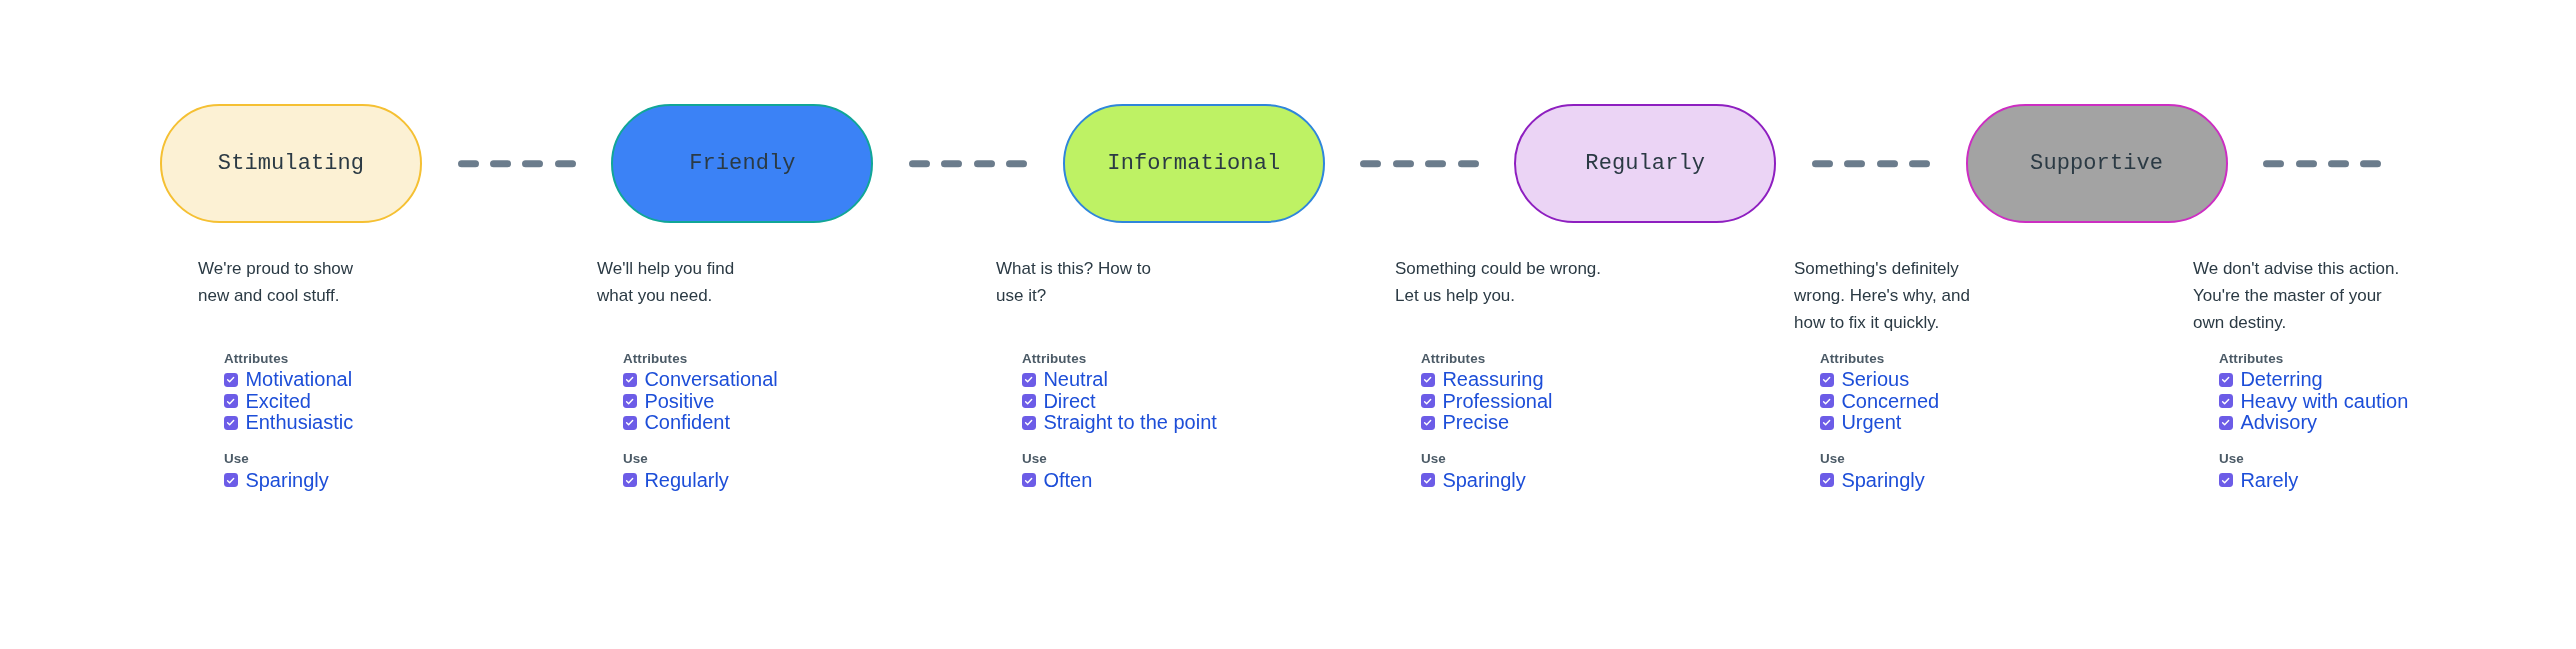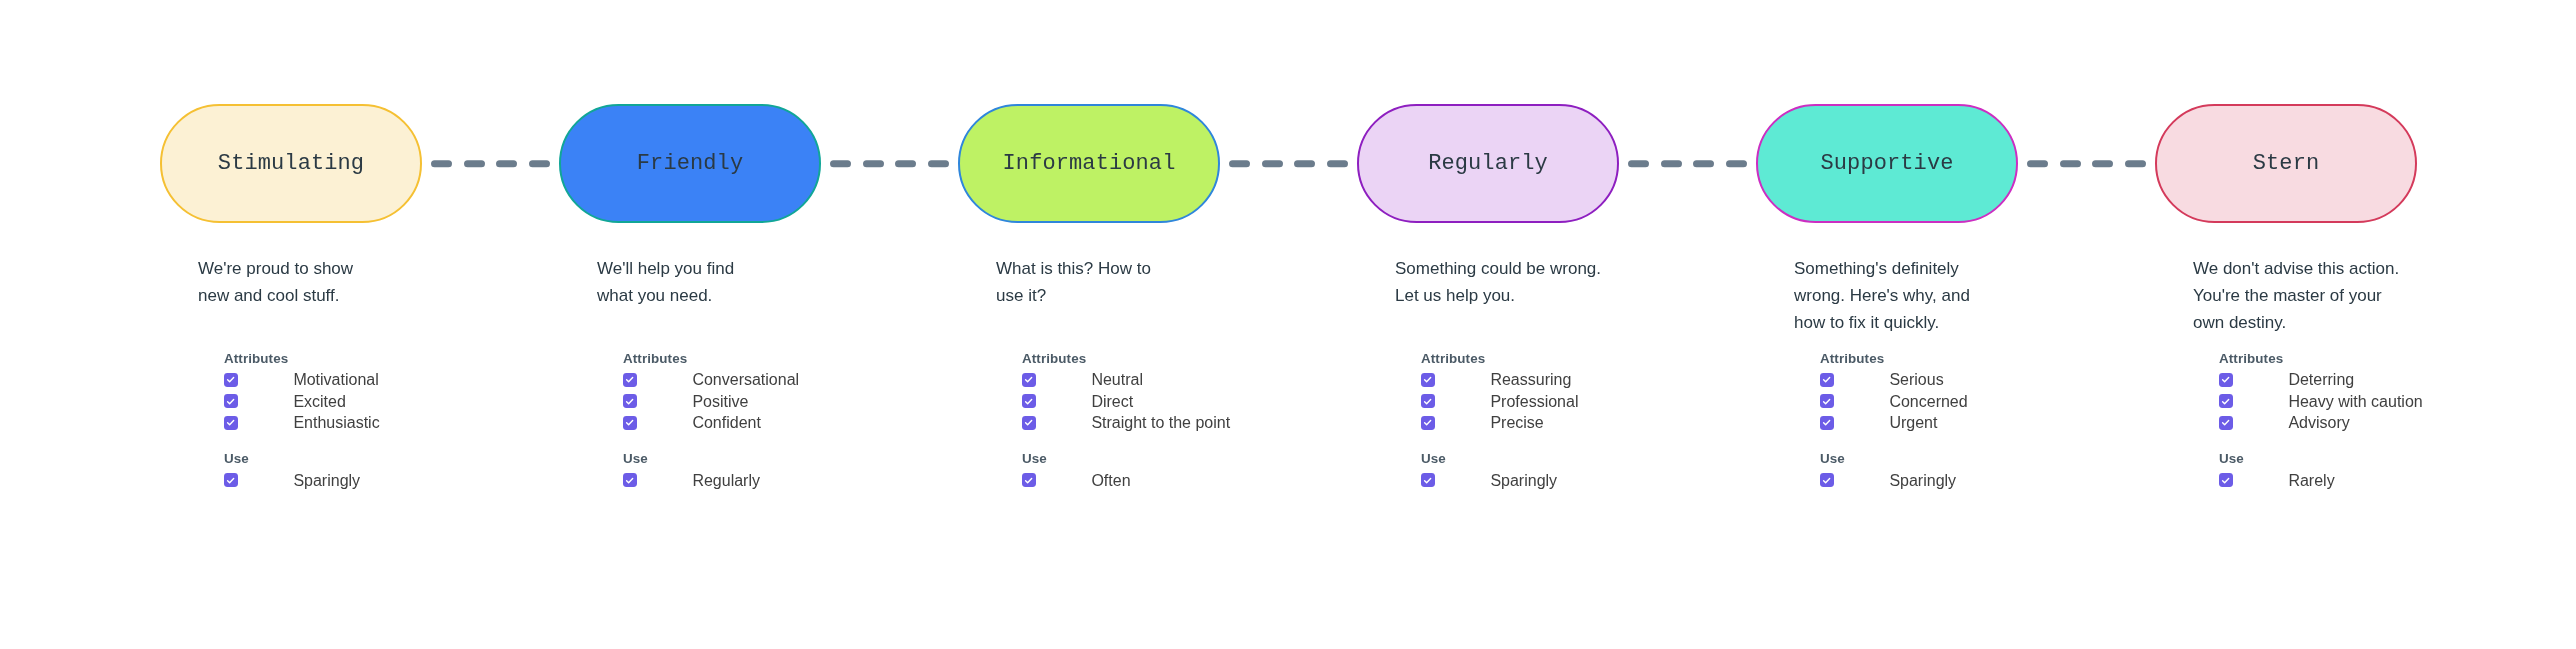--- a/index.html
+++ b/index.html
@@ -133,25 +133,24 @@
     background: #6c5ce7;
     display: flex;
     align-items: center;
     justify-content: center;
   }
   .checkbox svg {
     display: block;
   }
 
   .check-label {
-    font-size: 16px;
-    color: #404040;
+    font-size: 20px;
+    color: #1d4ed8;
     line-height: 17.4px;
     white-space: nowrap;
-    margin-left: 48px;
   }
 </style>
 </head>
 <body>
 
 <div id="stage">
 
   <div class="pill-row" id="pill-row">
       <div class="tone-col">
         <div class="pill" style="border-color: rgb(245, 192, 51); background: rgb(252, 241, 212);">
@@ -199,35 +198,30 @@
       </div>
       <div class="connector">
         <div class="dashes">
           <span class="dash" style="background: rgb(107, 124, 140);"></span>
           <span class="dash" style="background: rgb(107, 124, 140);"></span>
           <span class="dash" style="background: rgb(107, 124, 140);"></span>
           <span class="dash" style="background: rgb(107, 124, 140);"></span>
         </div>
       </div>
       <div class="tone-col">
-        <div class="pill" style="border-color: rgb(204, 46, 194); background: #5eead4;">
+        <div class="pill" style="border-color: rgb(204, 46, 194); background: #a3a3a3;">
           <span>Supportive</span>
         </div>
       </div>
       <div class="connector">
         <div class="dashes">
           <span class="dash" style="background: rgb(107, 124, 140);"></span>
           <span class="dash" style="background: rgb(107, 124, 140);"></span>
           <span class="dash" style="background: rgb(107, 124, 140);"></span>
           <span class="dash" style="background: rgb(107, 124, 140);"></span>
-        </div>
-      </div>
-      <div class="tone-col">
-        <div class="pill" style="border-color: rgb(212, 58, 91); background: rgb(248, 219, 225);">
-          <span>Stern</span>
         </div>
       </div>
     </div>
 
   <div class="detail-row" id="detail-row">
       <div class="detail-col">
         <div class="desc">We're proud to show
 new and cool stuff.</div>
         <div class="group attributes">
           <div class="group-label">Attributes</div>

